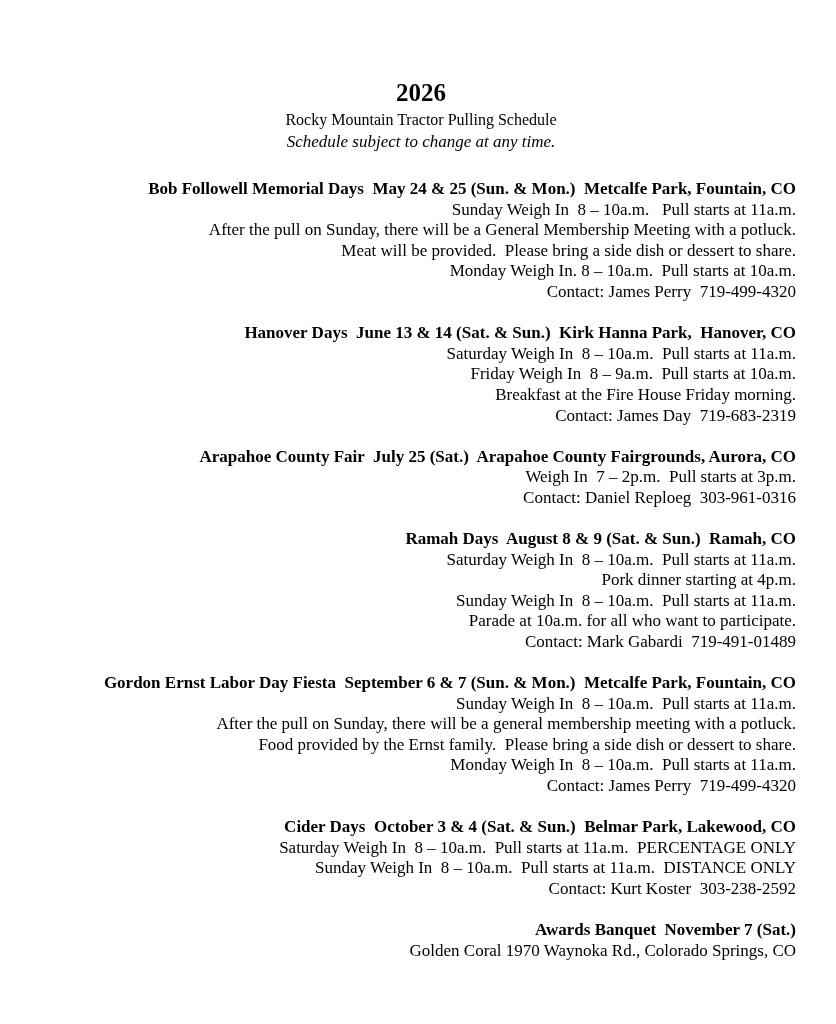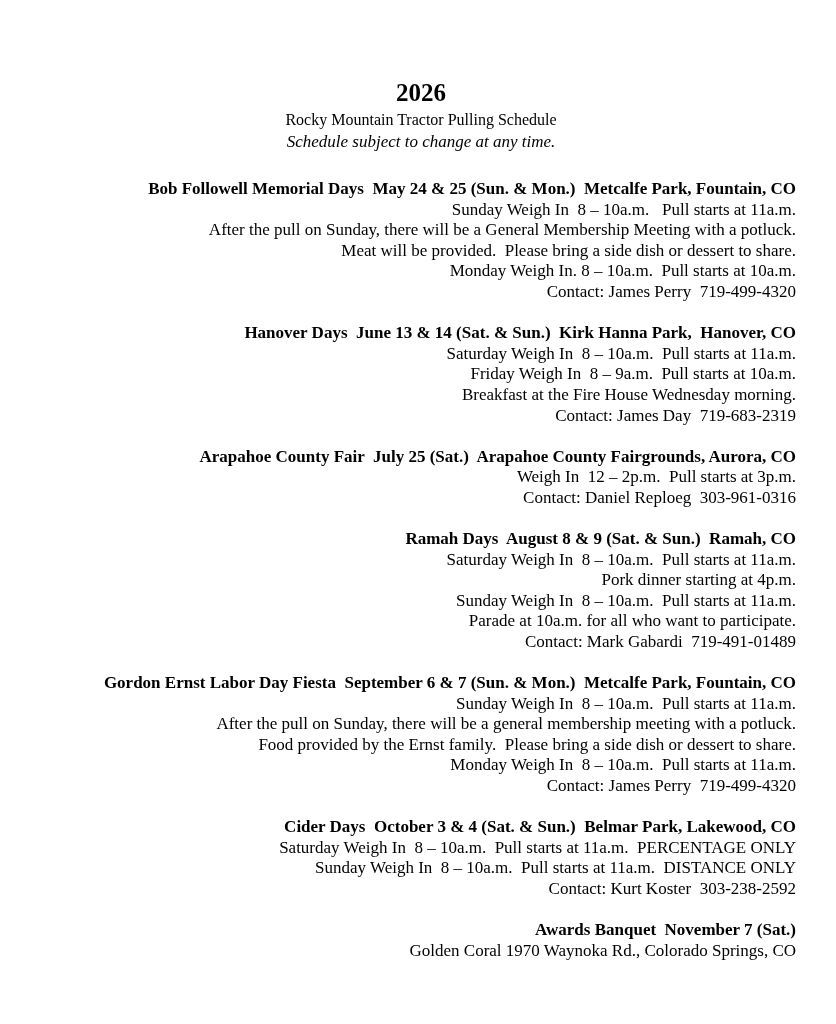--- a/index.html
+++ b/index.html
@@ -82,26 +82,26 @@
         <p class="event-line">Sunday Weigh In  8 – 10a.m.   Pull starts at 11a.m.</p>
         <p class="event-line indent">After the pull on Sunday, there will be a General Membership Meeting with a potluck.</p>
         <p class="event-line indent">Meat will be provided.  Please bring a side dish or dessert to share.</p>
         <p class="event-line">Monday Weigh In. 8 – 10a.m.  Pull starts at 10a.m.</p>
         <p class="event-line">Contact: James Perry  719-499-4320</p>
       </section>
       <section class="event">
         <h2 class="event-heading">Hanover Days  June 13 &amp; 14 (Sat. &amp; Sun.)  Kirk Hanna Park,  Hanover, CO</h2>
         <p class="event-line">Saturday Weigh In  8 – 10a.m.  Pull starts at 11a.m.</p>
         <p class="event-line">Friday Weigh In  8 – 9a.m.  Pull starts at 10a.m.</p>
-        <p class="event-line">Breakfast at the Fire House Wednesday morning.</p>
+        <p class="event-line">Breakfast at the Fire House Friday morning.</p>
         <p class="event-line">Contact: James Day  719-683-2319</p>
       </section>
       <section class="event">
         <h2 class="event-heading">Arapahoe County Fair  July 25 (Sat.)  Arapahoe County Fairgrounds, Aurora, CO</h2>
-        <p class="event-line">Weigh In  12 – 2p.m.  Pull starts at 3p.m.</p>
+        <p class="event-line">Weigh In  7 – 2p.m.  Pull starts at 3p.m.</p>
         <p class="event-line">Contact: Daniel Reploeg  303-961-0316</p>
       </section>
       <section class="event">
         <h2 class="event-heading">Ramah Days  August 8 &amp; 9 (Sat. &amp; Sun.)  Ramah, CO</h2>
         <p class="event-line">Saturday Weigh In  8 – 10a.m.  Pull starts at 11a.m.</p>
         <p class="event-line indent">Pork dinner starting at 4p.m.</p>
         <p class="event-line">Sunday Weigh In  8 – 10a.m.  Pull starts at 11a.m.</p>
         <p class="event-line indent">Parade at 10a.m. for all who want to participate.</p>
         <p class="event-line">Contact: Mark Gabardi  719-491-01489</p>
       </section>

